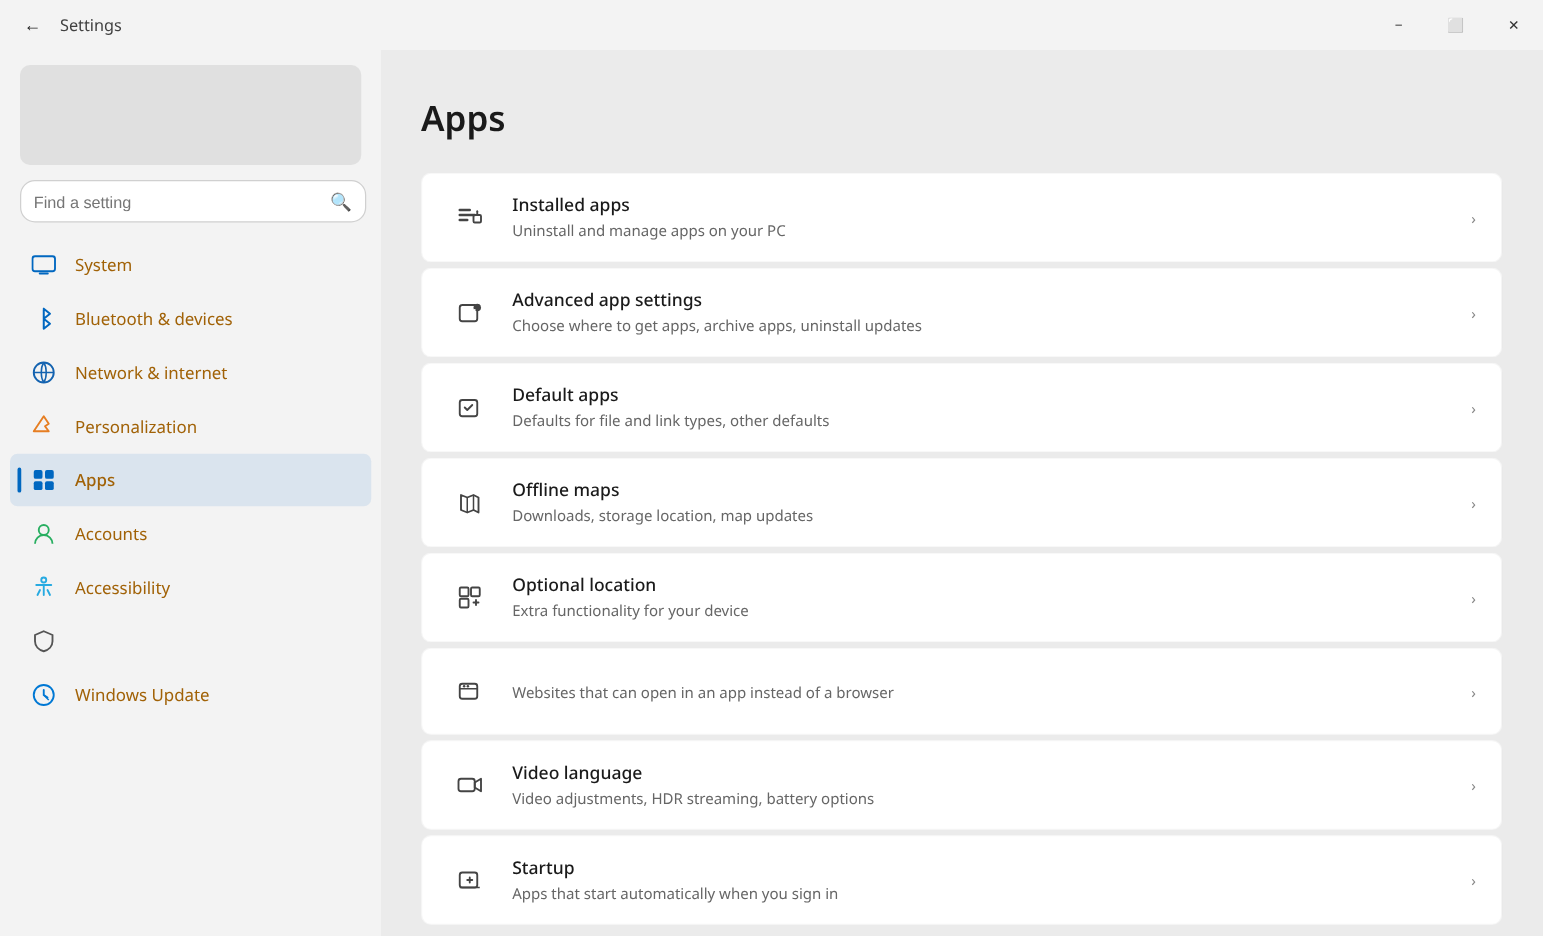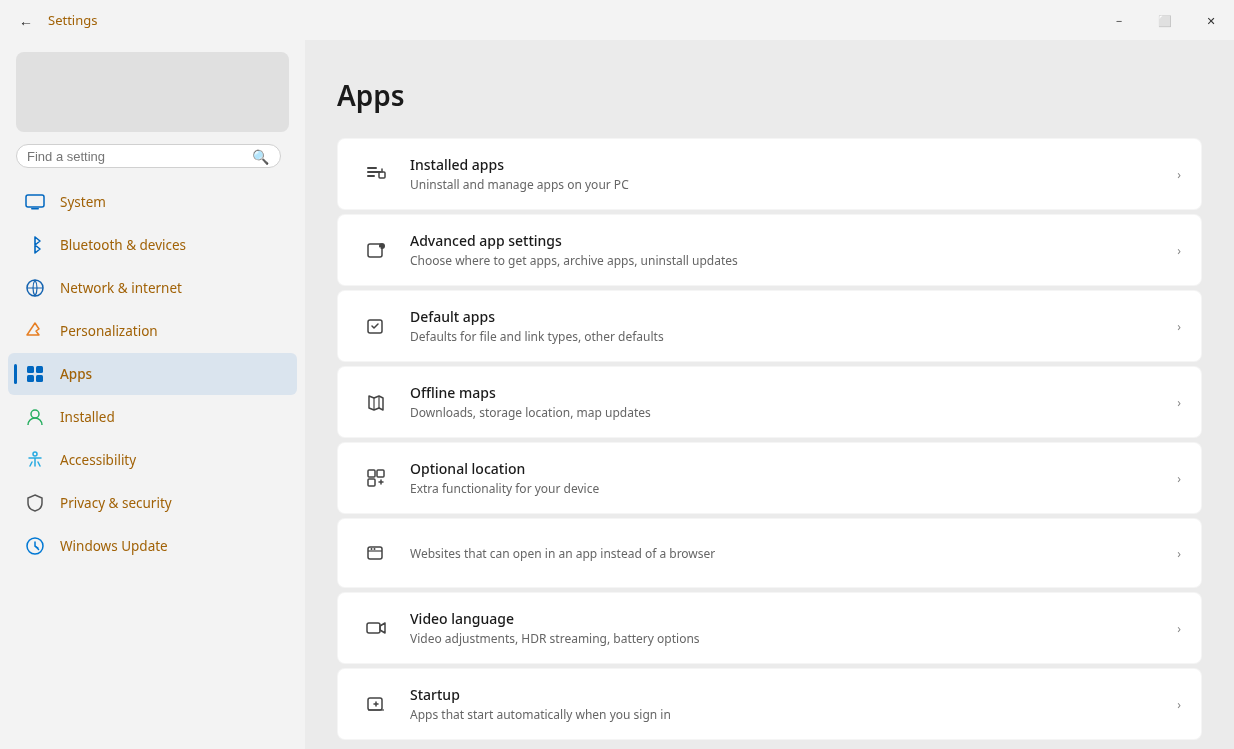--- a/index.html
+++ b/index.html
@@ -30,21 +30,21 @@
       align-items: center;
       justify-content: center;
       border-radius: 4px;
       cursor: pointer;
       font-size: 14px;
       color: #222;
     }
     .titlebar-title {
       margin-left: 8px;
       font-size: 13px;
-      color: #a16207;
+      color: #404040;
     }
     .titlebar-controls {
       margin-left: auto;
       display: flex;
     }
     .titlebar-btn {
       width: 46px;
       height: 40px;
       display: flex;
       align-items: center;
@@ -71,28 +71,28 @@
       overflow-y: auto;
       padding-bottom: 16px;
     }
     .sidebar-avatar {
       margin: 12px 16px 12px 16px;
       height: 80px;
       background: #e0e0e0;
       border-radius: 8px;
     }
     .sidebar-search {
-      margin: 0 24px 12px 16px;
+      margin: 0 12px 12px 16px;
       display: flex;
       align-items: center;
       background: #fff;
       border: 1px solid #d0d0d0;
       border-radius: 12px;
       padding: 0 10px;
-      height: 24px;
+      height: 34px;
     }
     .sidebar-search input {
       border: none;
       outline: none;
       background: transparent;
       font-size: 13px;
       flex: 1;
       color: #333;
     }
     .sidebar-search-icon {
@@ -267,40 +267,39 @@
     <span class="nav-label">Apps</span>
   </div>
         <div class="nav-item">
 
     <span class="nav-icon">
             <svg width="20" height="20" viewBox="0 0 20 20" fill="none">
               <circle cx="10" cy="7" r="4" stroke="#27ae60" stroke-width="1.5" fill="none"></circle>
               <path d="M3 18c0-3.866 3.134-7 7-7s7 3.134 7 7" stroke="#27ae60" stroke-width="1.5" fill="none"></path>
             </svg>
           </span>
-    <span class="nav-label">Installed</span>
+    <span class="nav-label">Accounts</span>
   </div>
         <div class="nav-item">
 
     <span class="nav-icon">
             <svg width="20" height="20" viewBox="0 0 20 20" fill="none">
               <circle cx="10" cy="4" r="2" stroke="#27aae1" stroke-width="1.5"></circle>
               <path d="M4 8h12M10 8v8M7 12l-2 4M13 12l2 4" stroke="#27aae1" stroke-width="1.5" stroke-linecap="round"></path>
             </svg>
           </span>
     <span class="nav-label">Accessibility</span>
   </div>
         <div class="nav-item">
 
     <span class="nav-icon">
             <svg width="20" height="20" viewBox="0 0 20 20" fill="none">
               <path d="M10 2l7 3v5c0 4-3 7-7 8-4-1-7-4-7-8V5l7-3z" stroke="#555" stroke-width="1.5" fill="none"></path>
             </svg>
           </span>
-    <span class="nav-label">Privacy &amp; security</span>
   </div>
         <div class="nav-item">
 
     <span class="nav-icon">
             <svg width="20" height="20" viewBox="0 0 20 20" fill="none">
               <circle cx="10" cy="10" r="8" stroke="#0078d4" stroke-width="1.5"></circle>
               <path d="M10 6v4l3 2" stroke="#0078d4" stroke-width="1.5" stroke-linecap="round"></path>
               <path d="M14 14l-4-4" stroke="#0078d4" stroke-width="1.2"></path>
             </svg>
           </span>

